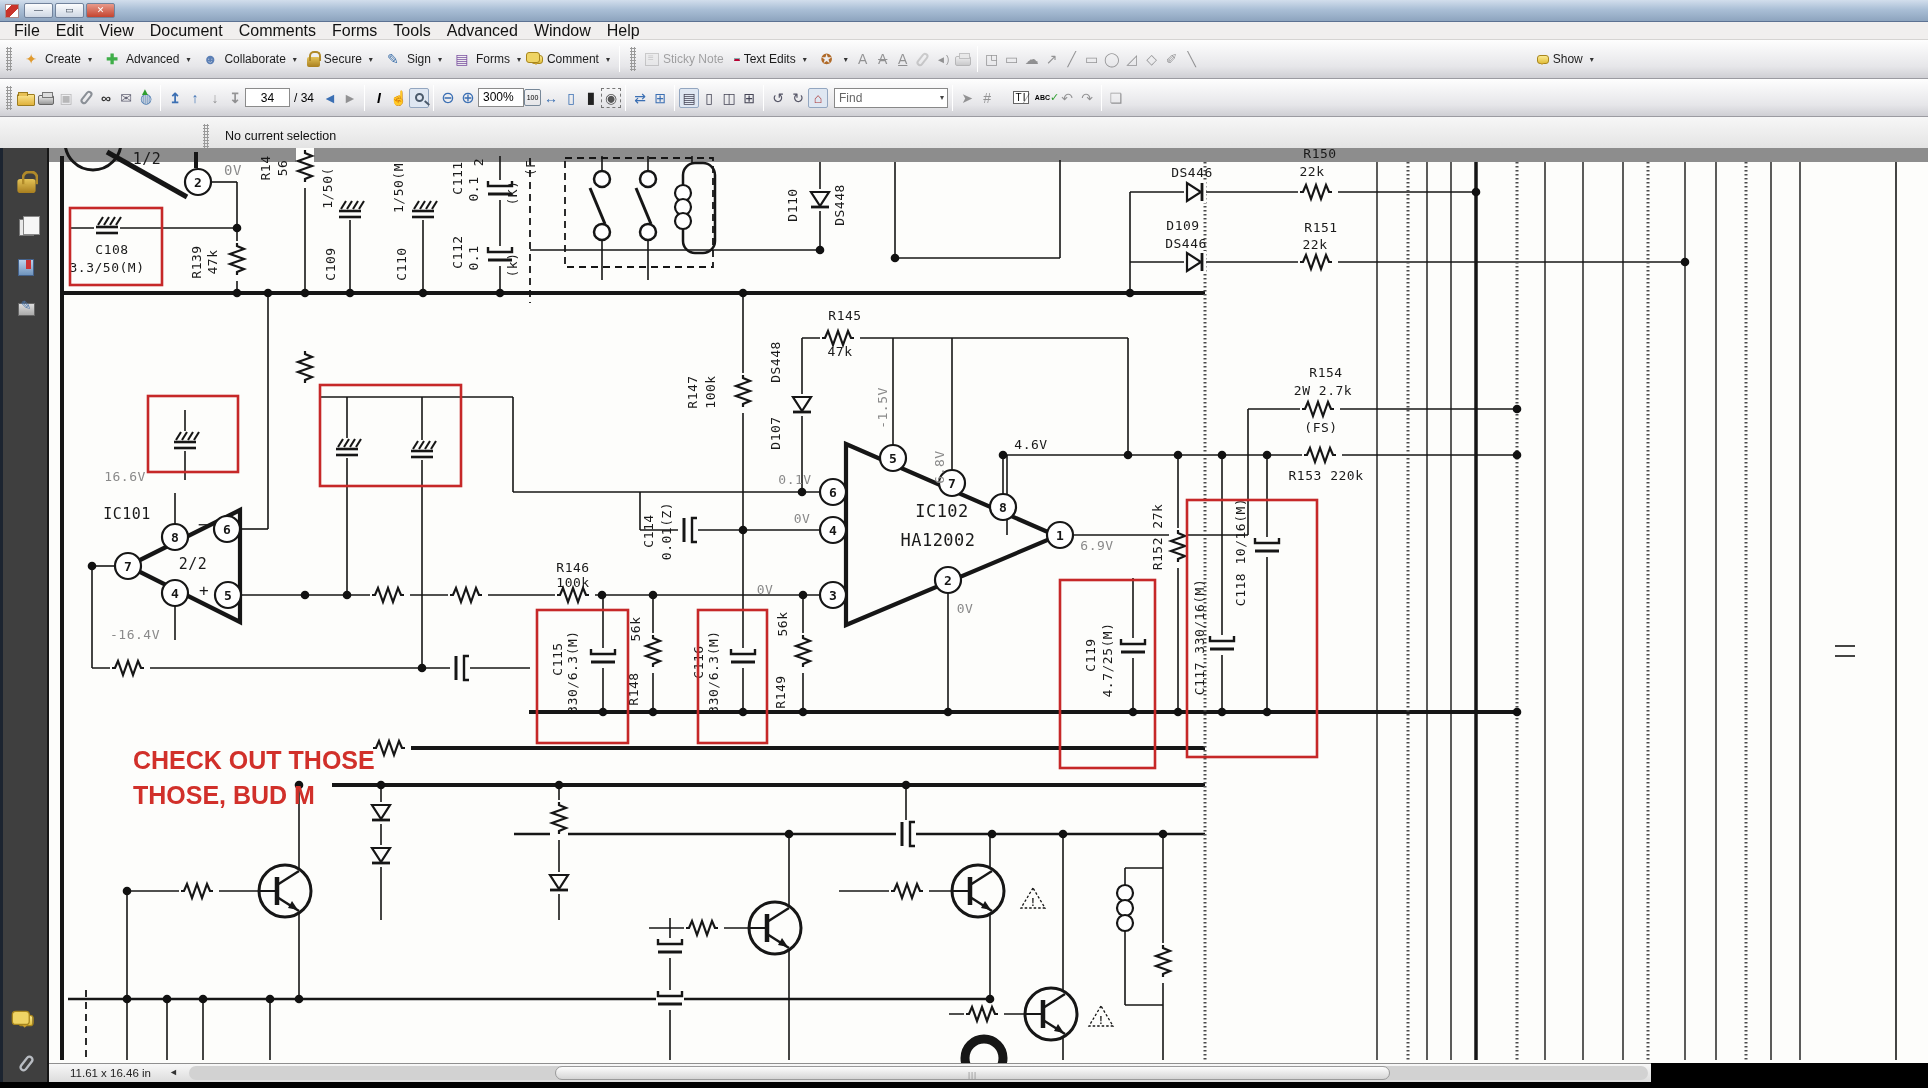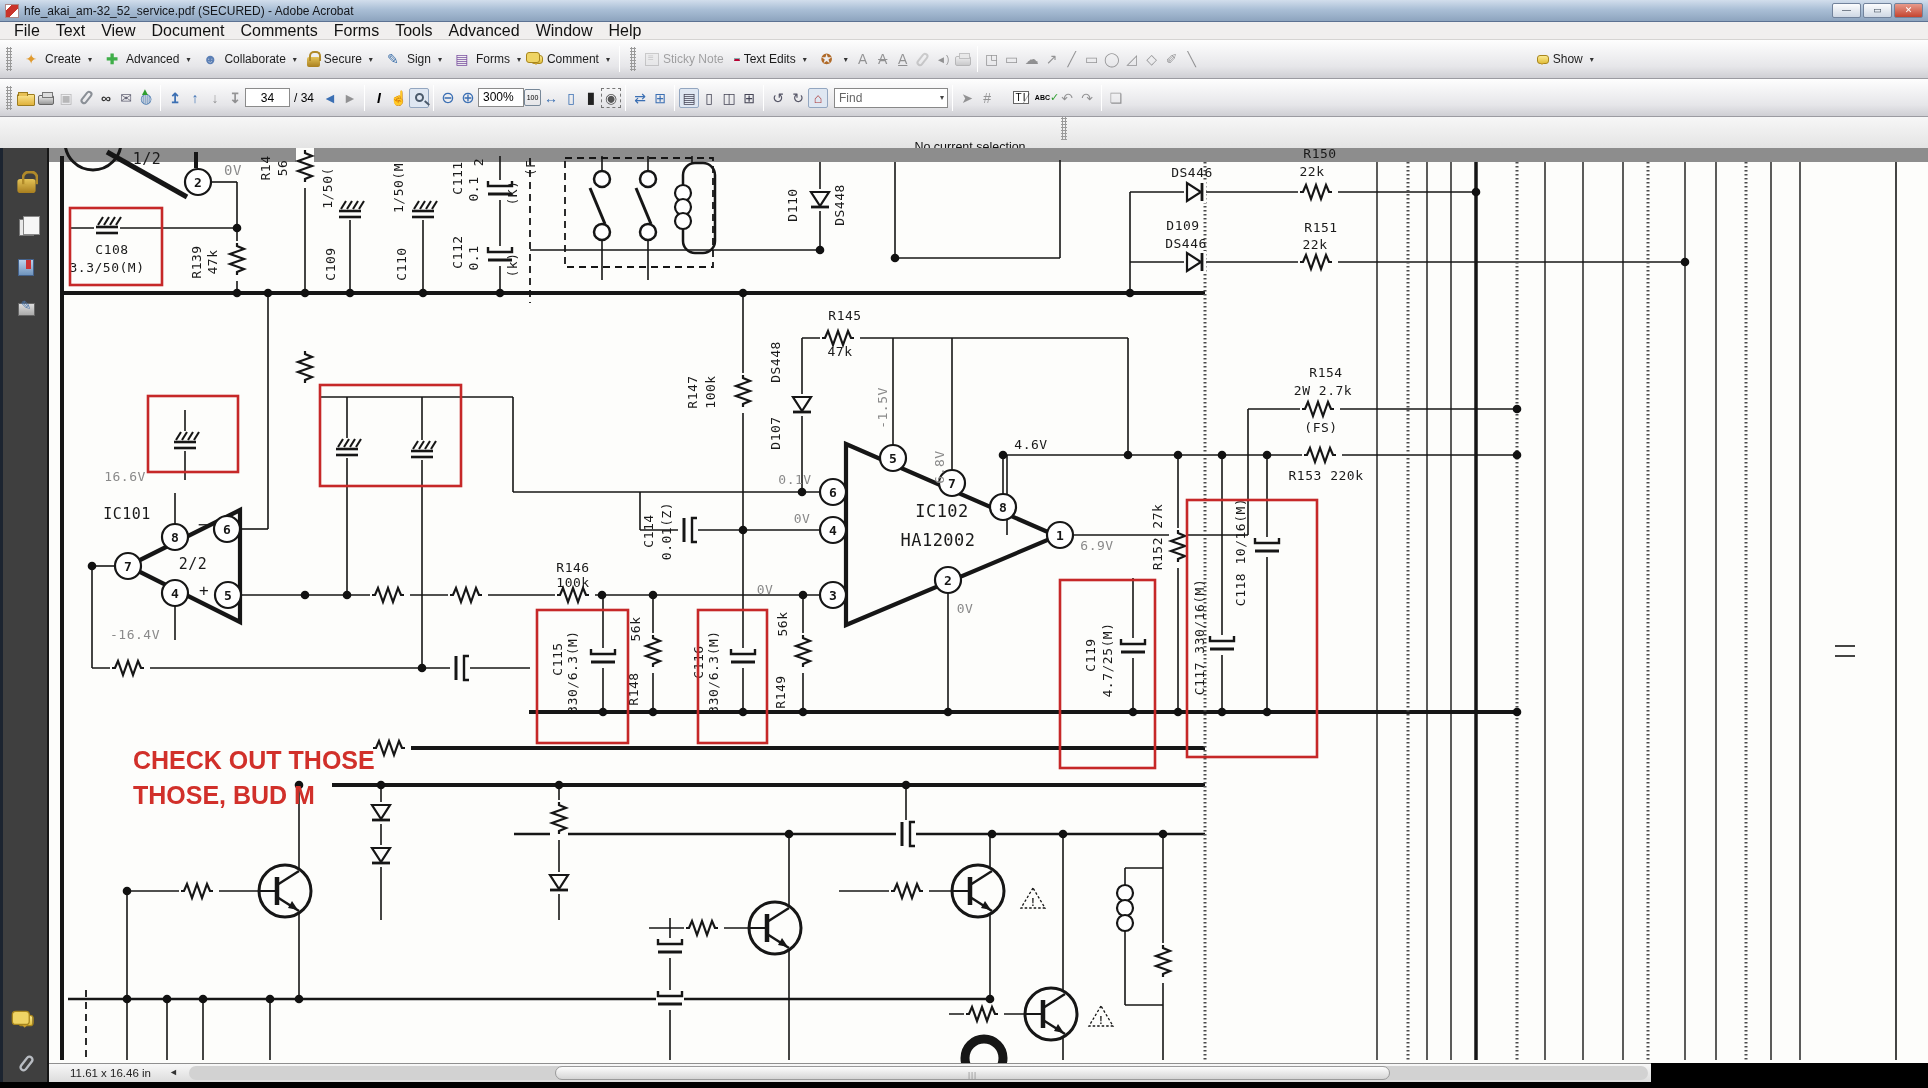--- a/index.html
+++ b/index.html
@@ -58,21 +58,21 @@
 .zoombox { width:46px; height:19px; border:1px solid #8b8b8b; background:#fff; font-size:12px; text-align:left; padding:1px 4px; }
 .findwrap { display:flex; align-items:center; height:20px; border:1px solid #888; background:#fff; margin-left:6px; }
 .findinput { width:102px; height:16px; border:none; outline:none; font-size:12px; padding-left:4px; font-family:"Liberation Sans",sans-serif; }
 .findinput::placeholder { color:#666; }
 .globewrap { position:relative; }
 .globewrap .up { position:absolute; left:4px; top:-2px; color:#2f9e2f; font-size:10px; font-weight:bold; }
 
 
 .selbar { position:absolute; left:0; top:117px; width:1928px; height:38px;
   background:linear-gradient(#f7f7f7,#e0e0e0); border-bottom:1px solid #3a3a3a;
-  display:flex; align-items:center; font-size:12.5px; color:#111;flex-direction:column; }
+  display:flex; align-items:center; font-size:12.5px; color:#111; }
 
 
 .sidebar { position:absolute; left:0; top:148px; width:49px; height:934px; background:#3f3f3f;
   border-right:2px solid #161616; border-left:3px solid #1c2430; }
 .sbtn { position:absolute; left:0; width:46px; height:34px; display:flex; align-items:center; justify-content:center; }
 .pagesic { width:15px; height:17px; background:#e9e9e9; border:1px solid #777; position:relative; }
 .pagesic::before { content:""; position:absolute; left:3px; top:-4px; width:15px; height:17px; background:#f6f6f6; border:1px solid #888; }
 .bookic { width:16px; height:17px; background:linear-gradient(#bcd2ea,#6f94bd); border:1px solid #44618a; position:relative; }
 .bookic::before { content:""; position:absolute; right:2px; top:0; width:5px; height:9px; background:#c33; }
 .sigic { width:17px; height:13px; background:linear-gradient(#ddd,#aaa); border:1px solid #666; position:relative; }
@@ -91,31 +91,30 @@
 .strack { position:absolute; left:140px; right:3px; top:2px; height:14px; background:#d2d2d2; border-radius:7px; }
 .sthumb { position:absolute; left:366px; width:835px; top:0; height:14px; border:1px solid #9a9a9a; border-radius:7px;
   background:linear-gradient(#fdfdfd,#d5d5d5); }
 .sgrip { position:absolute; left:50%; top:3px; transform:translateX(-50%); font-size:8px; color:#888; letter-spacing:1px; }
 </style>
 </head>
 <body>
 
 <div class="titlebar">
   <span class="pdficon"></span>
-  <span class="titletext">hfe_akai_am-32_52_service.pdf (SECURED) - Adobe Acrobat</span>
   <span class="winbtns">
     <span class="wbtn">—</span>
     <span class="wbtn">▭</span>
     <span class="wbtn close">✕</span>
   </span>
 </div>
 
 <div class="menubar">
   <span class="menuitem">File</span>
-  <span class="menuitem">Text</span>
+  <span class="menuitem">Edit</span>
   <span class="menuitem">View</span>
   <span class="menuitem">Document</span>
   <span class="menuitem">Comments</span>
   <span class="menuitem">Forms</span>
   <span class="menuitem">Tools</span>
   <span class="menuitem">Advanced</span>
   <span class="menuitem">Window</span>
   <span class="menuitem">Help</span>
 </div>
 

